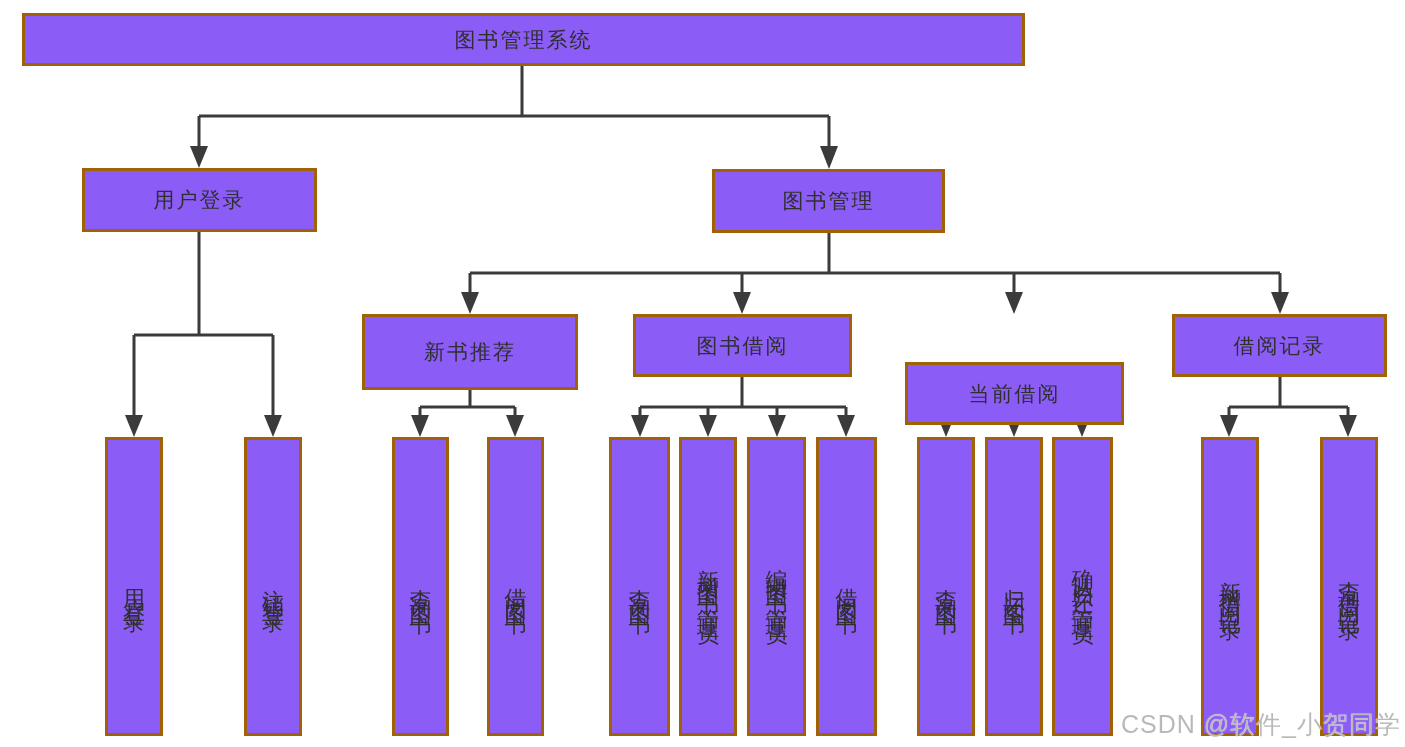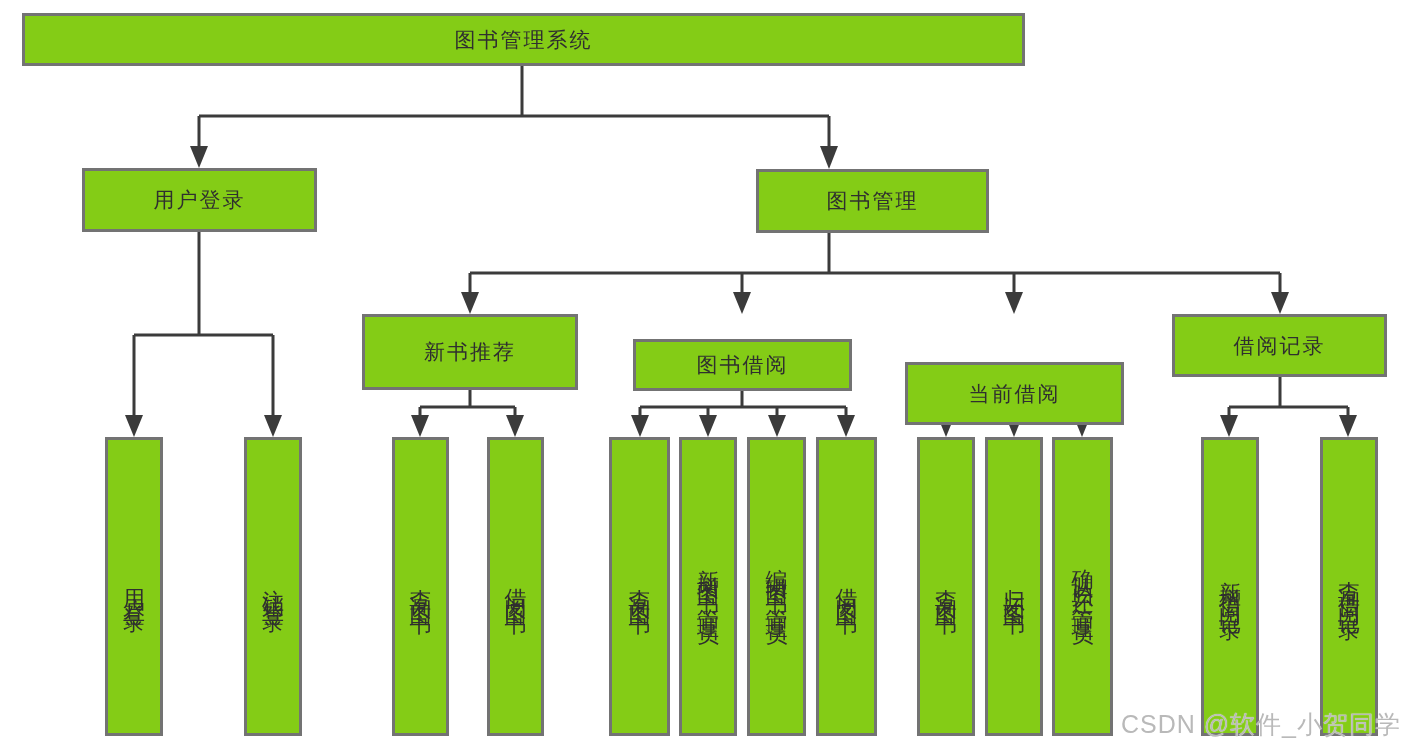--- a/index.html
+++ b/index.html
@@ -7,22 +7,22 @@
     position:relative;
     width:1405px;height:747px;
     background:#ffffff;
     font-family:"Liberation Sans","DejaVu Sans",sans-serif;
     overflow:hidden;
   }
   .stage svg{position:absolute;left:0;top:0;}
   .box{
     position:absolute;
     box-sizing:border-box;
-    border:3px solid #737373;
-    background:#84cc16;
+    border:3px solid #a16207;
+    background:#8b5cf6;
     display:flex;
     align-items:center;
     justify-content:center;
     color:#2f2f2f;
     font-size:21px;
     letter-spacing:2px;
     z-index:2;
   }
   .box.vert span{
     writing-mode:vertical-rl;
@@ -98,27 +98,27 @@
     </g>
   </svg>
 
   <div id="nodes">
       <div class="box" style="left: 22px; top: 13px; width: 1003px; height: 53px;">
         <span>图书管理系统</span>
       </div>
       <div class="box" style="left: 82px; top: 168px; width: 235px; height: 64px;">
         <span>用户登录</span>
       </div>
-      <div class="box" style="left: 712px; top: 169px; width: 233px; height: 64px; margin-left: 44px;">
+      <div class="box" style="left: 712px; top: 169px; width: 233px; height: 64px;">
         <span>图书管理</span>
       </div>
       <div class="box" style="left: 362px; top: 314px; width: 216px; height: 76px;">
         <span>新书推荐</span>
       </div>
-      <div class="box" style="left: 633px; top: 314px; width: 219px; height: 52px; margin-top: 25px;">
+      <div class="box" style="left: 633px; top: 314px; width: 219px; height: 63px;">
         <span>图书借阅</span>
       </div>
       <div class="box" style="left: 905px; top: 314px; width: 219px; height: 63px; margin-top: 48px;">
         <span>当前借阅</span>
       </div>
       <div class="box" style="left: 1172px; top: 314px; width: 215px; height: 63px;">
         <span>借阅记录</span>
       </div>
       <div class="box vert" style="left: 105px; top: 437px; width: 58px; height: 299px;">
         <span>用户登录</span>

